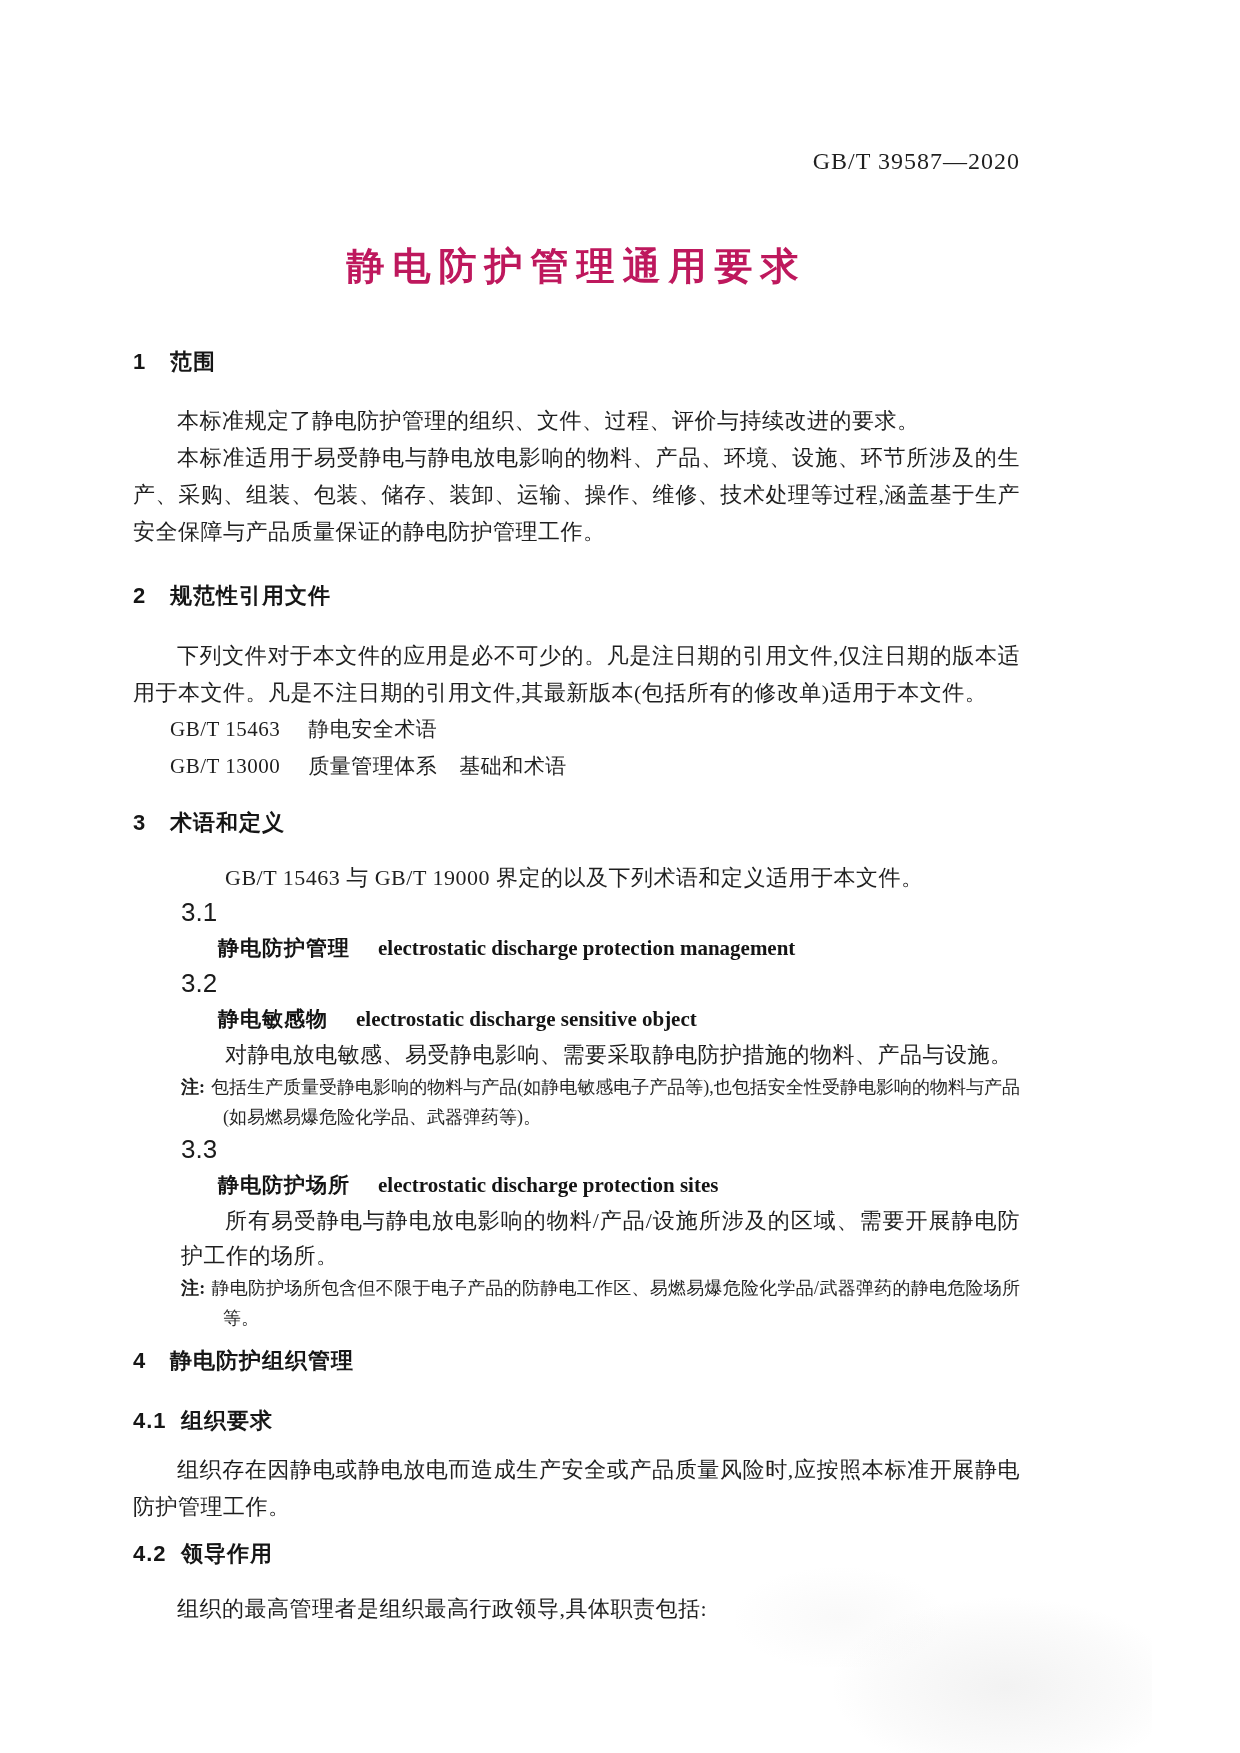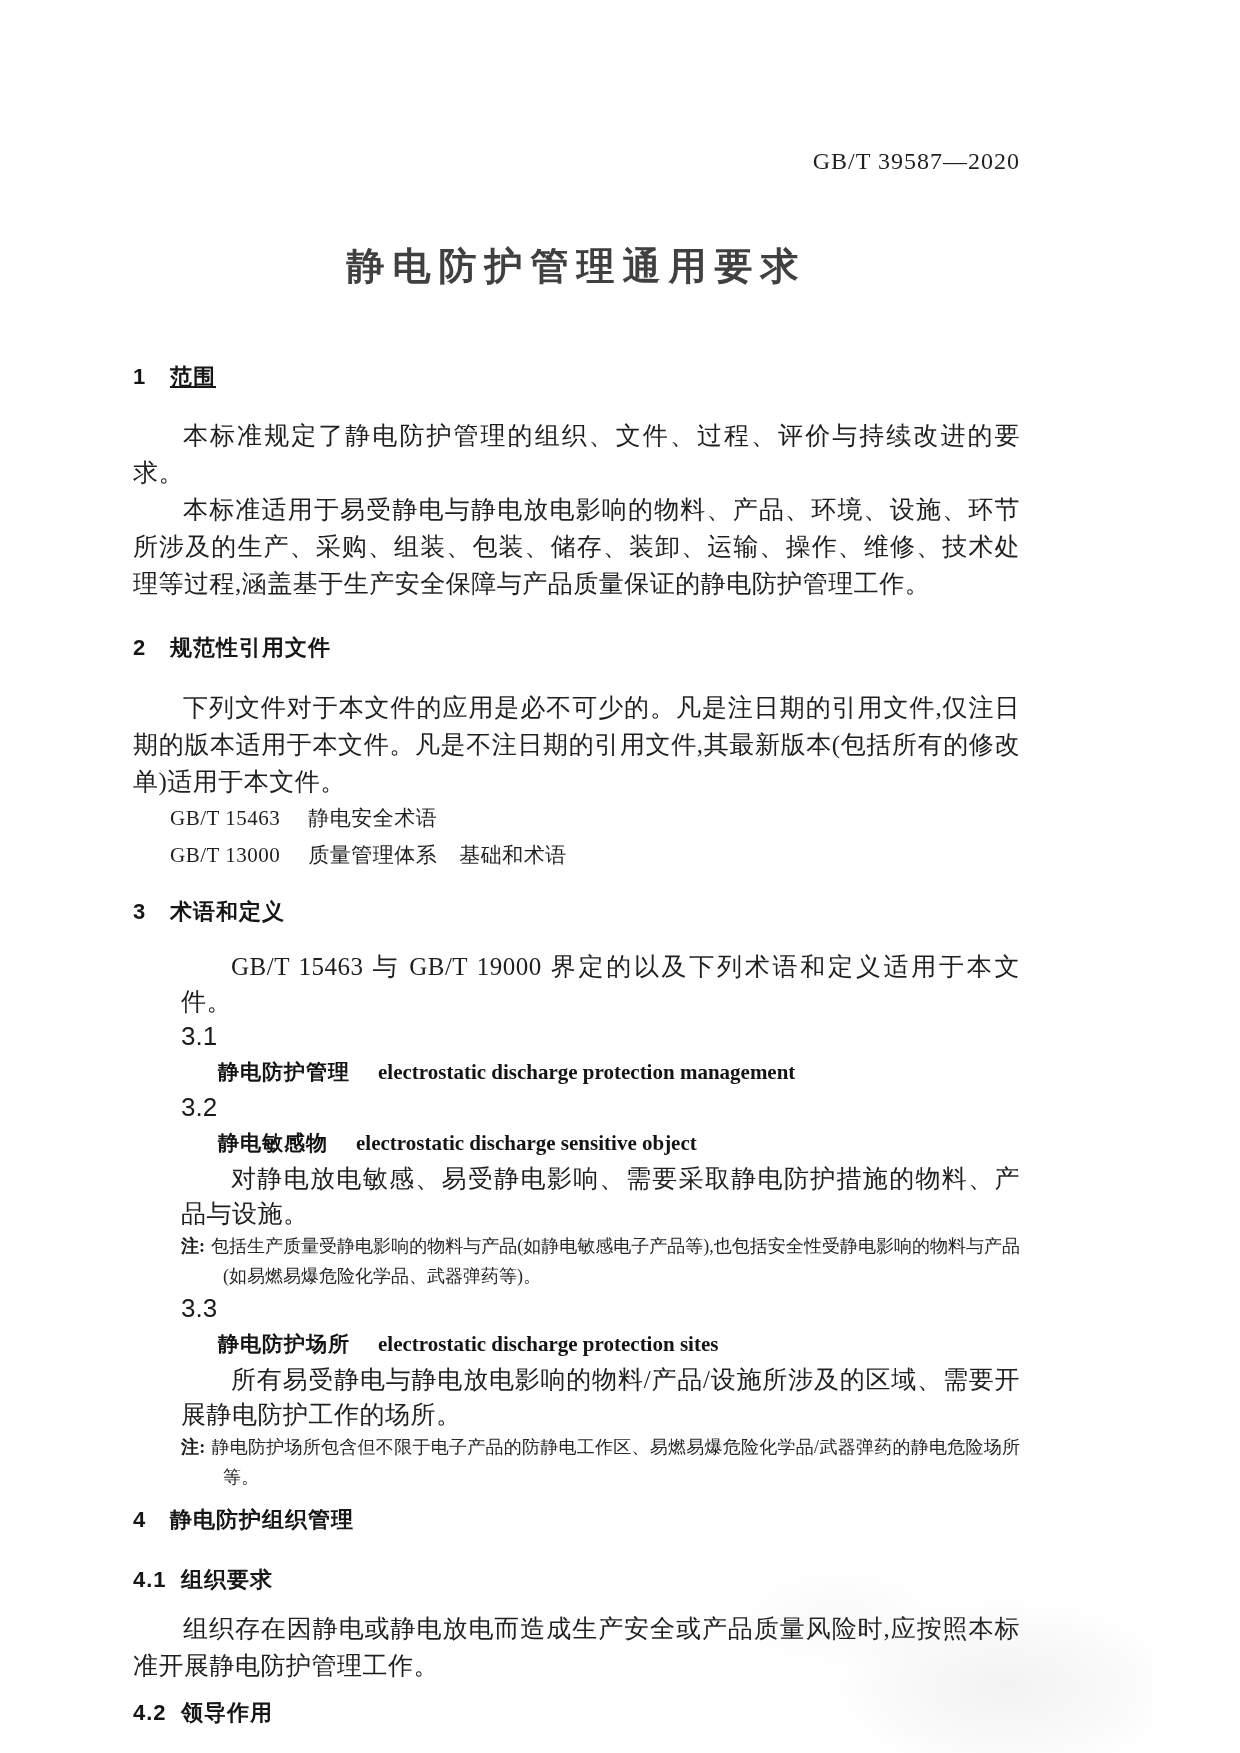--- a/index.html
+++ b/index.html
@@ -23,45 +23,45 @@
   }
 
   .doc-title{
     margin-top:66px;
     text-align:center;
     font-family:"Liberation Sans","DejaVu Sans",sans-serif;
     font-weight:bold;
     font-size:38px;
     line-height:48px;
     letter-spacing:8px;
-    color:#404040;
+    color:#be185d;
   }
 
   .sec-heading{
     font-family:"Liberation Sans","DejaVu Sans",sans-serif;
     font-weight:bold;
     font-size:22px;
     line-height:28px;
     letter-spacing:1px;
     color:#161616;
   }
   .sec-heading .sec-num{display:inline-block;min-width:37px;}
   .sec-heading .sub-num{display:inline-block;min-width:48px;}
 
-  .h-s1{margin:73px 0 0 0;text-decoration:underline;}
+  .h-s1{margin:58px 0 0 0;}
   .h-s2{margin:32px 0 0 0;}
   .h-s3{margin:24px 0 0 0;}
   .h-s4{margin:14px 0 0 0;}
   .h-s41{margin:32px 0 0 0;}
   .h-s42{margin:15px 0 0 0;}
 
   .body-block{margin:0;}
   .para{
     margin:0;
-    font-size:25px;
+    font-size:22px;
     line-height:37px;
     letter-spacing:0.5px;
     text-align:justify;
     text-indent:2em;
   }
   .s1-body{margin-top:26px;}
   .s2-body{margin-top:27px;}
 
   .ref-line{
     margin:0;

